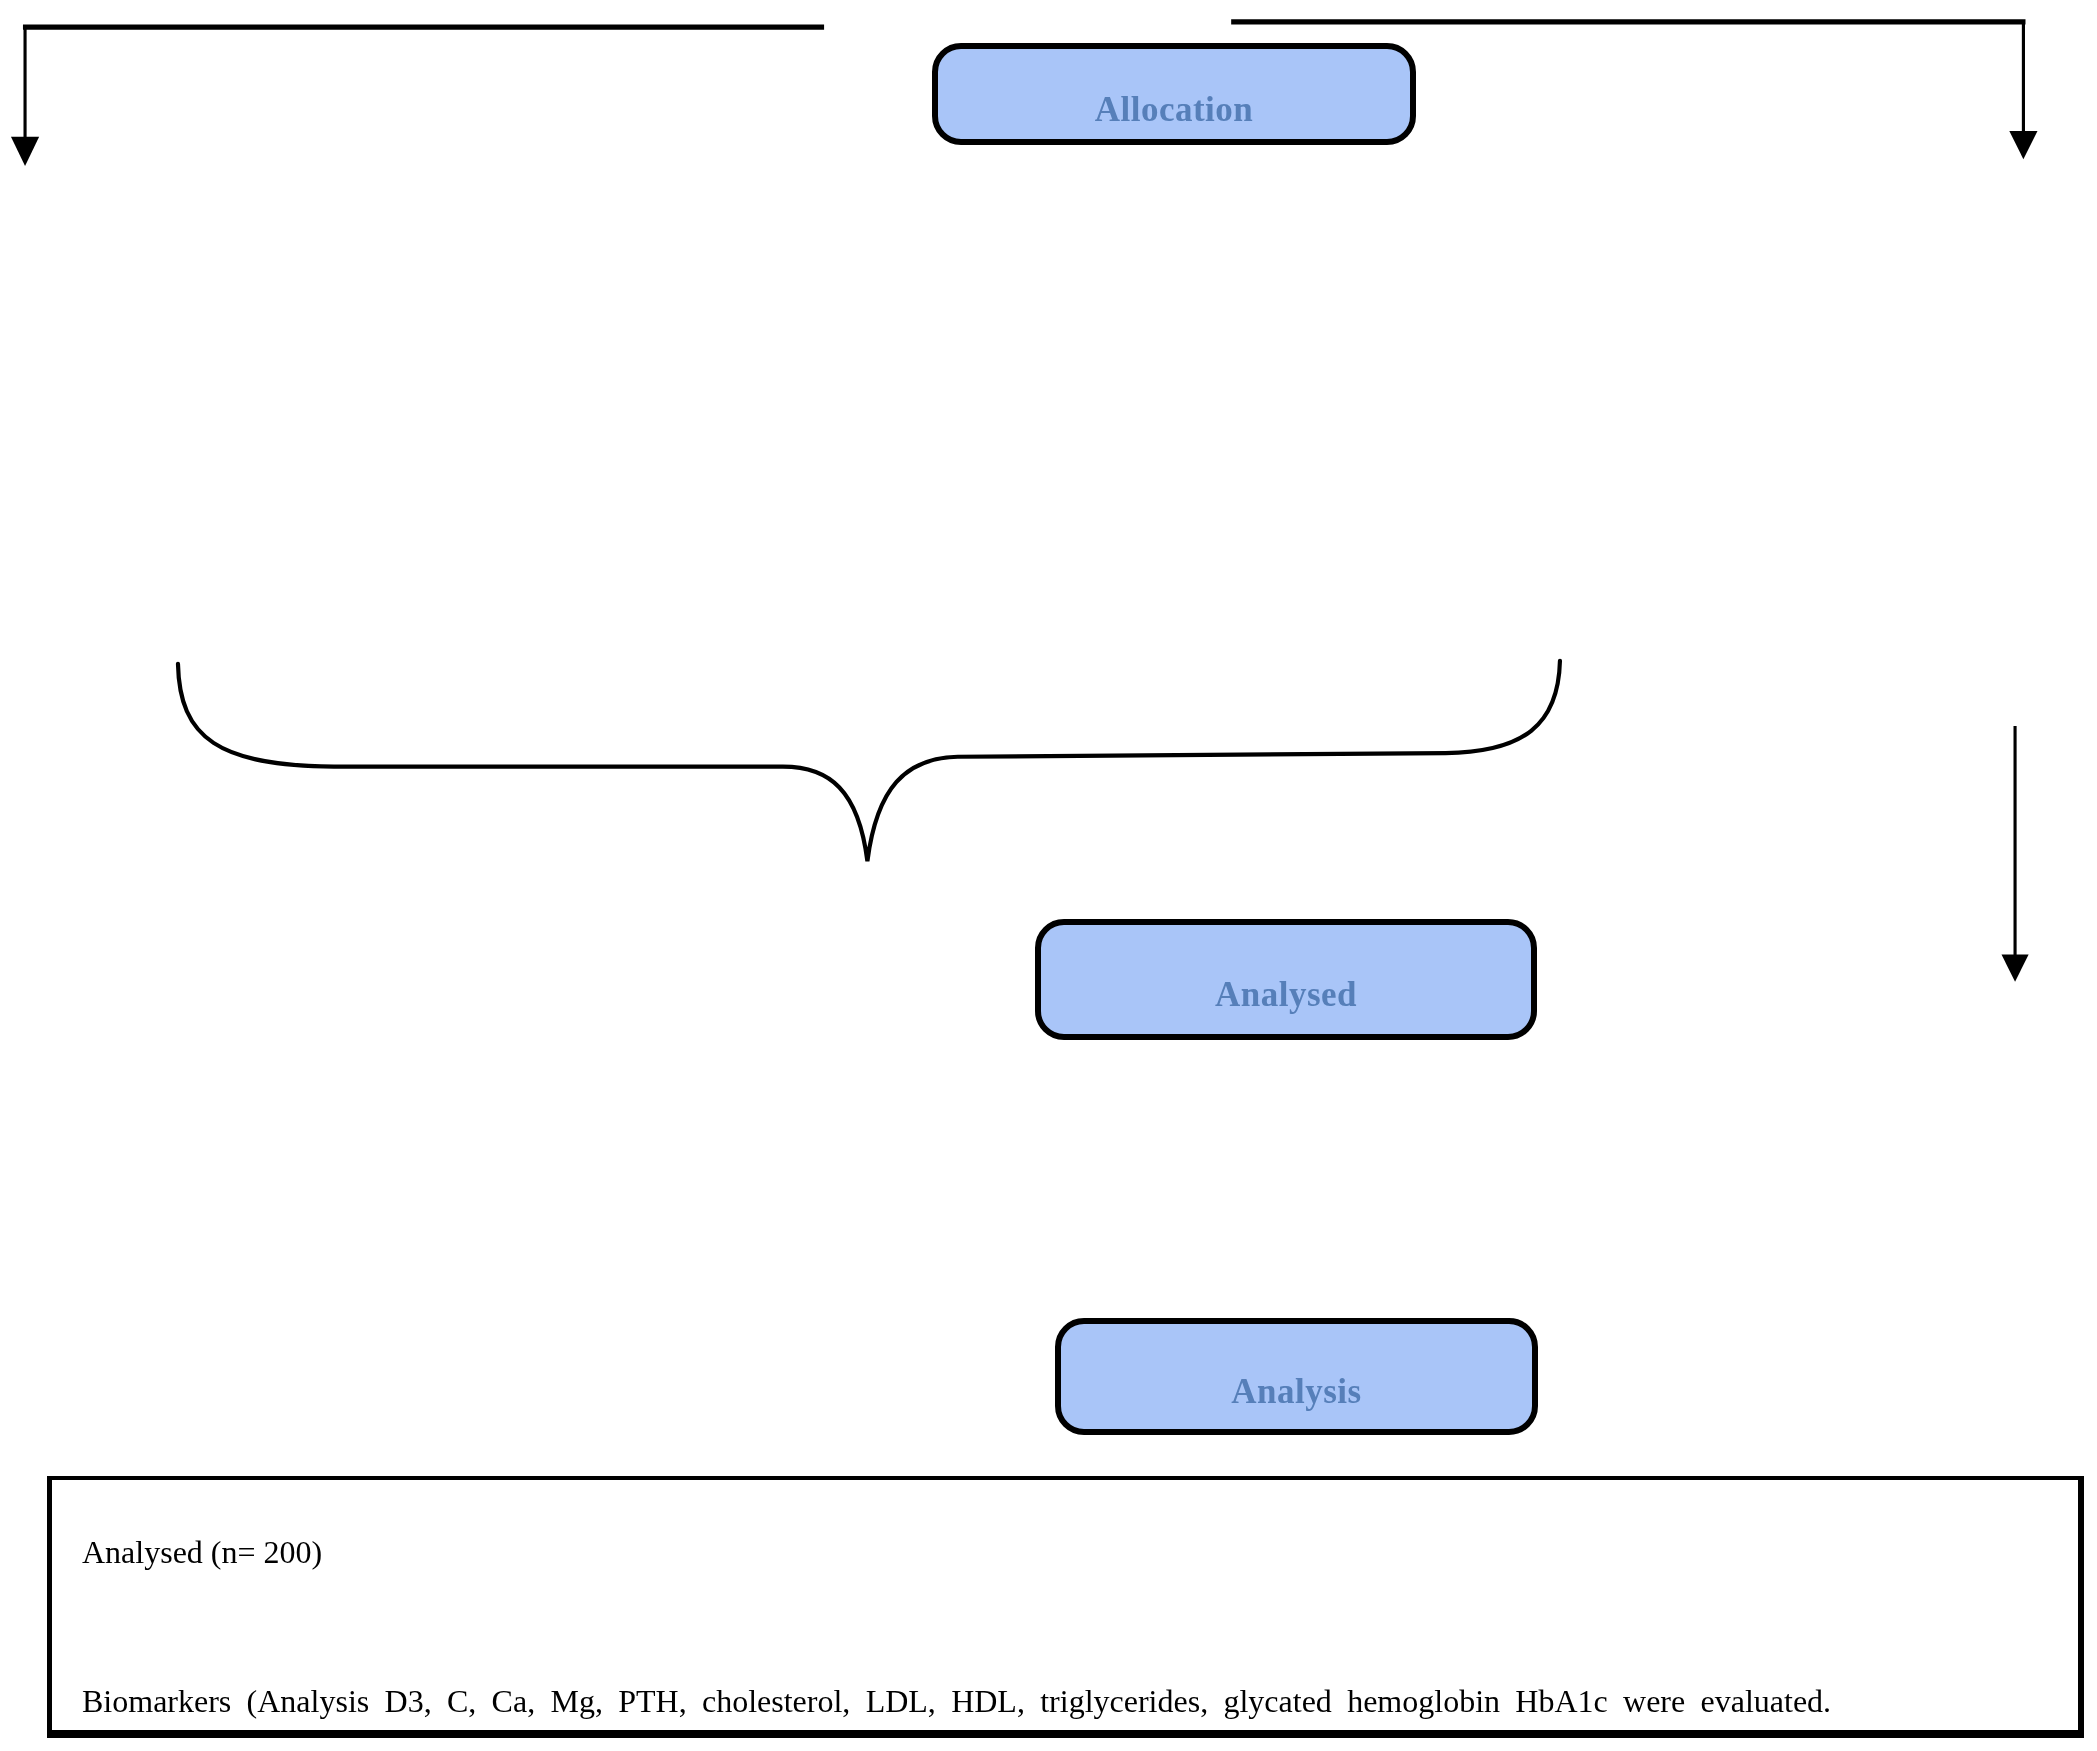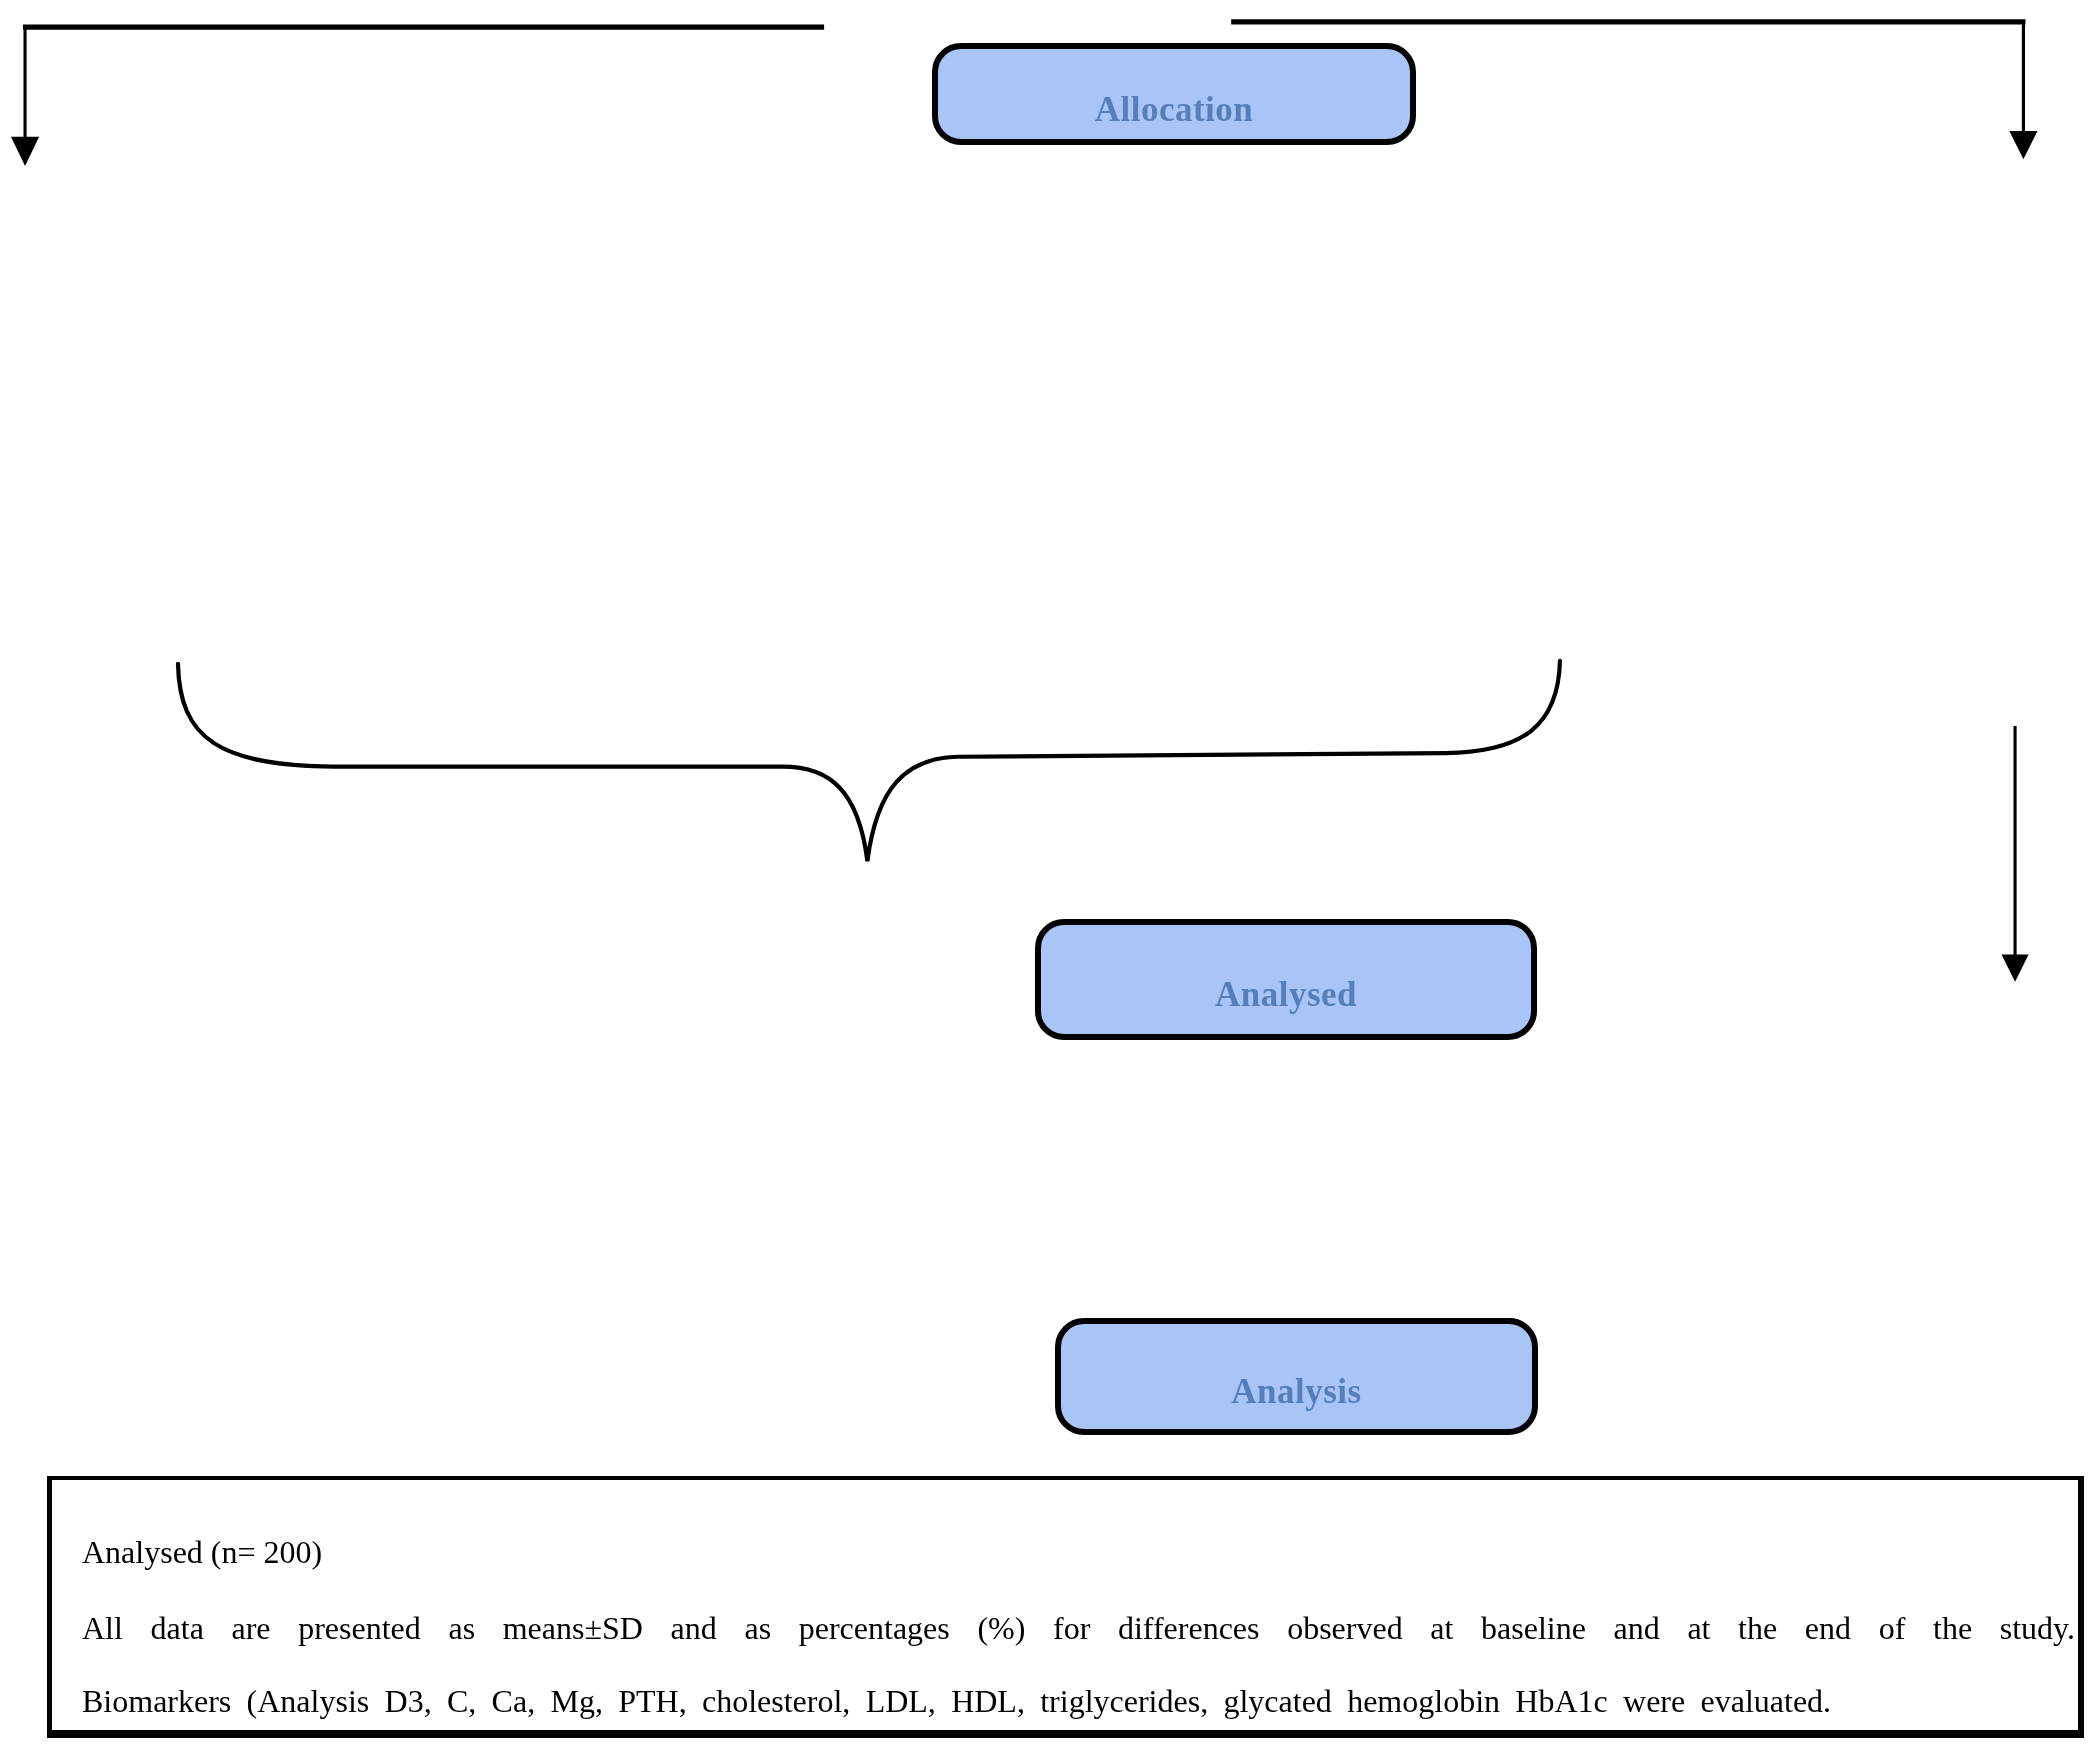--- a/index.html
+++ b/index.html
@@ -86,18 +86,17 @@
   <div class="flow-box" id="box-screening">
     <span class="label">Analysed</span>
   </div>
 
   <div class="flow-box" id="box-analysis">
     <span class="label">Analysis</span>
   </div>
 
   <div class="note-box">
     <p class="note-line-1">Analysed (n= 200)</p>
-    <p class="note-line-2">All data are presented as means±SD and as percentages (%) for differences observed at baseline and at the end of the study.</p>
     <p class="note-line-3">Biomarkers (Analysis D3, C, Ca, Mg, PTH, cholesterol, LDL, HDL, triglycerides, glycated hemoglobin HbA1c were evaluated.</p>
   </div>
 
 </div>
 
 
 </body></html>

